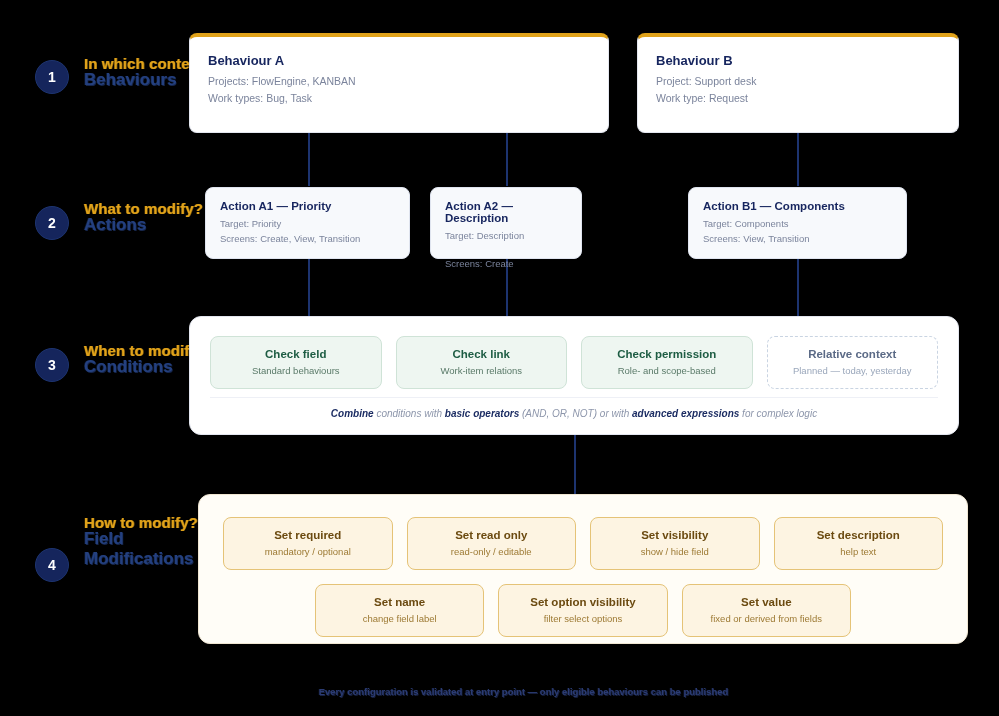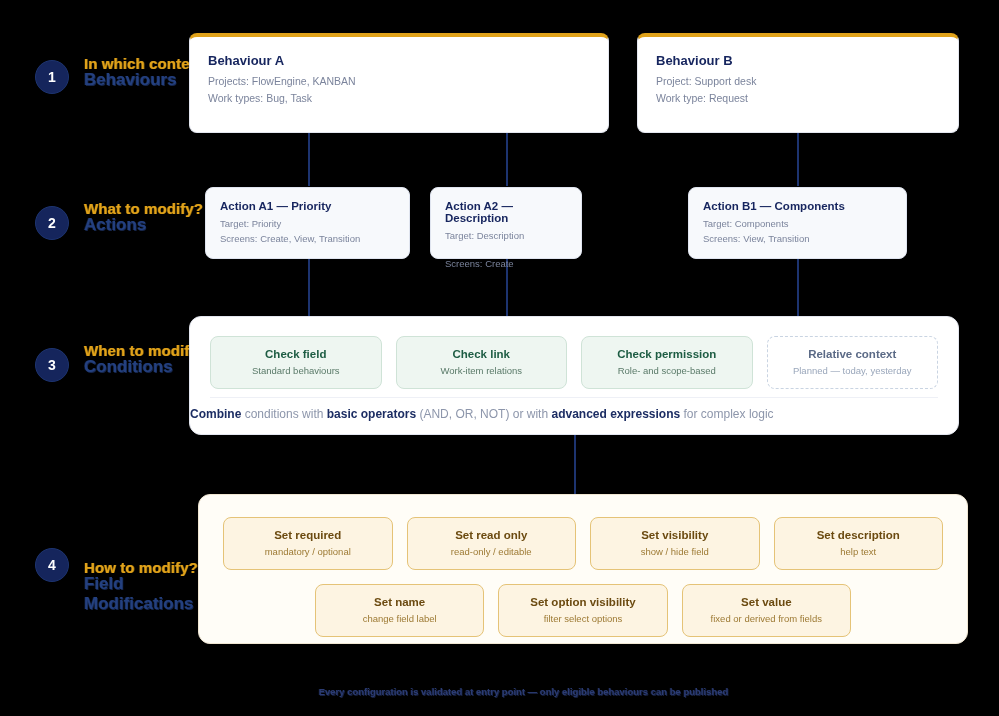--- a/index.html
+++ b/index.html
@@ -63,22 +63,22 @@
     padding: 11px 6px 12px;
   }
   .chip-green { background: #eef6f1; border: 1px solid #cfe3d7; }
   .chip-ghost { background: transparent; border: 1px dashed #c9d4e2; }
   .chip-title { font-size: 11.5px; font-weight: bold; color: #1d5c43; }
   .chip-ghost .chip-title { color: #5b6a86; }
   .chip-sub { font-size: 9.5px; color: #5a7a69; margin-top: 5px; }
   .chip-ghost .chip-sub { color: #9aa7bb; }
 
   .combine {
-    position: absolute; width: 100%; text-align: left;
-    font-size: 12px; color: #8d96ab; line-height: 14px;
+    position: absolute; width: 100%; text-align: center;
+    font-size: 10px; color: #8d96ab; line-height: 14px; font-style: italic;
   }
   .combine b { color: #1c2d63; }
 
   .fm-chip {
     background: #fdf4e2; border: 1px solid #e5c377; border-radius: 8px;
     text-align: center; padding: 11px 6px 12px;
   }
   .fm-title { font-size: 11.5px; font-weight: bold; color: #6b4a10; }
   .fm-sub { font-size: 9.5px; color: #9d7a34; margin-top: 5px; }
 
@@ -124,21 +124,21 @@
     <span>3</span>
   </div>
   <div class="stage-label" style="top:345px;">
     <div class="stage-q">When to modify?</div>
     <div class="stage-title">Conditions</div>
   </div>
 
   <div class="stage-badge" style="left:35px; top:548px;">
     <span>4</span>
   </div>
-  <div class="stage-label" style="top:562px;">
+  <div class="stage-label" style="top:517px;">
     <div class="stage-q">How to modify?</div>
     <div class="stage-title two-line">Field Modifications</div>
   </div>
 
   <div class="card behaviour-card" style="left:637px; top:33px; width:322px; height:100px;">
     <div class="card-title">Behaviour B</div>
     <div class="card-line">Project: Support desk</div>
     <div class="card-line" style="margin-top:4px;">Work type: Request</div>
   </div>
 

